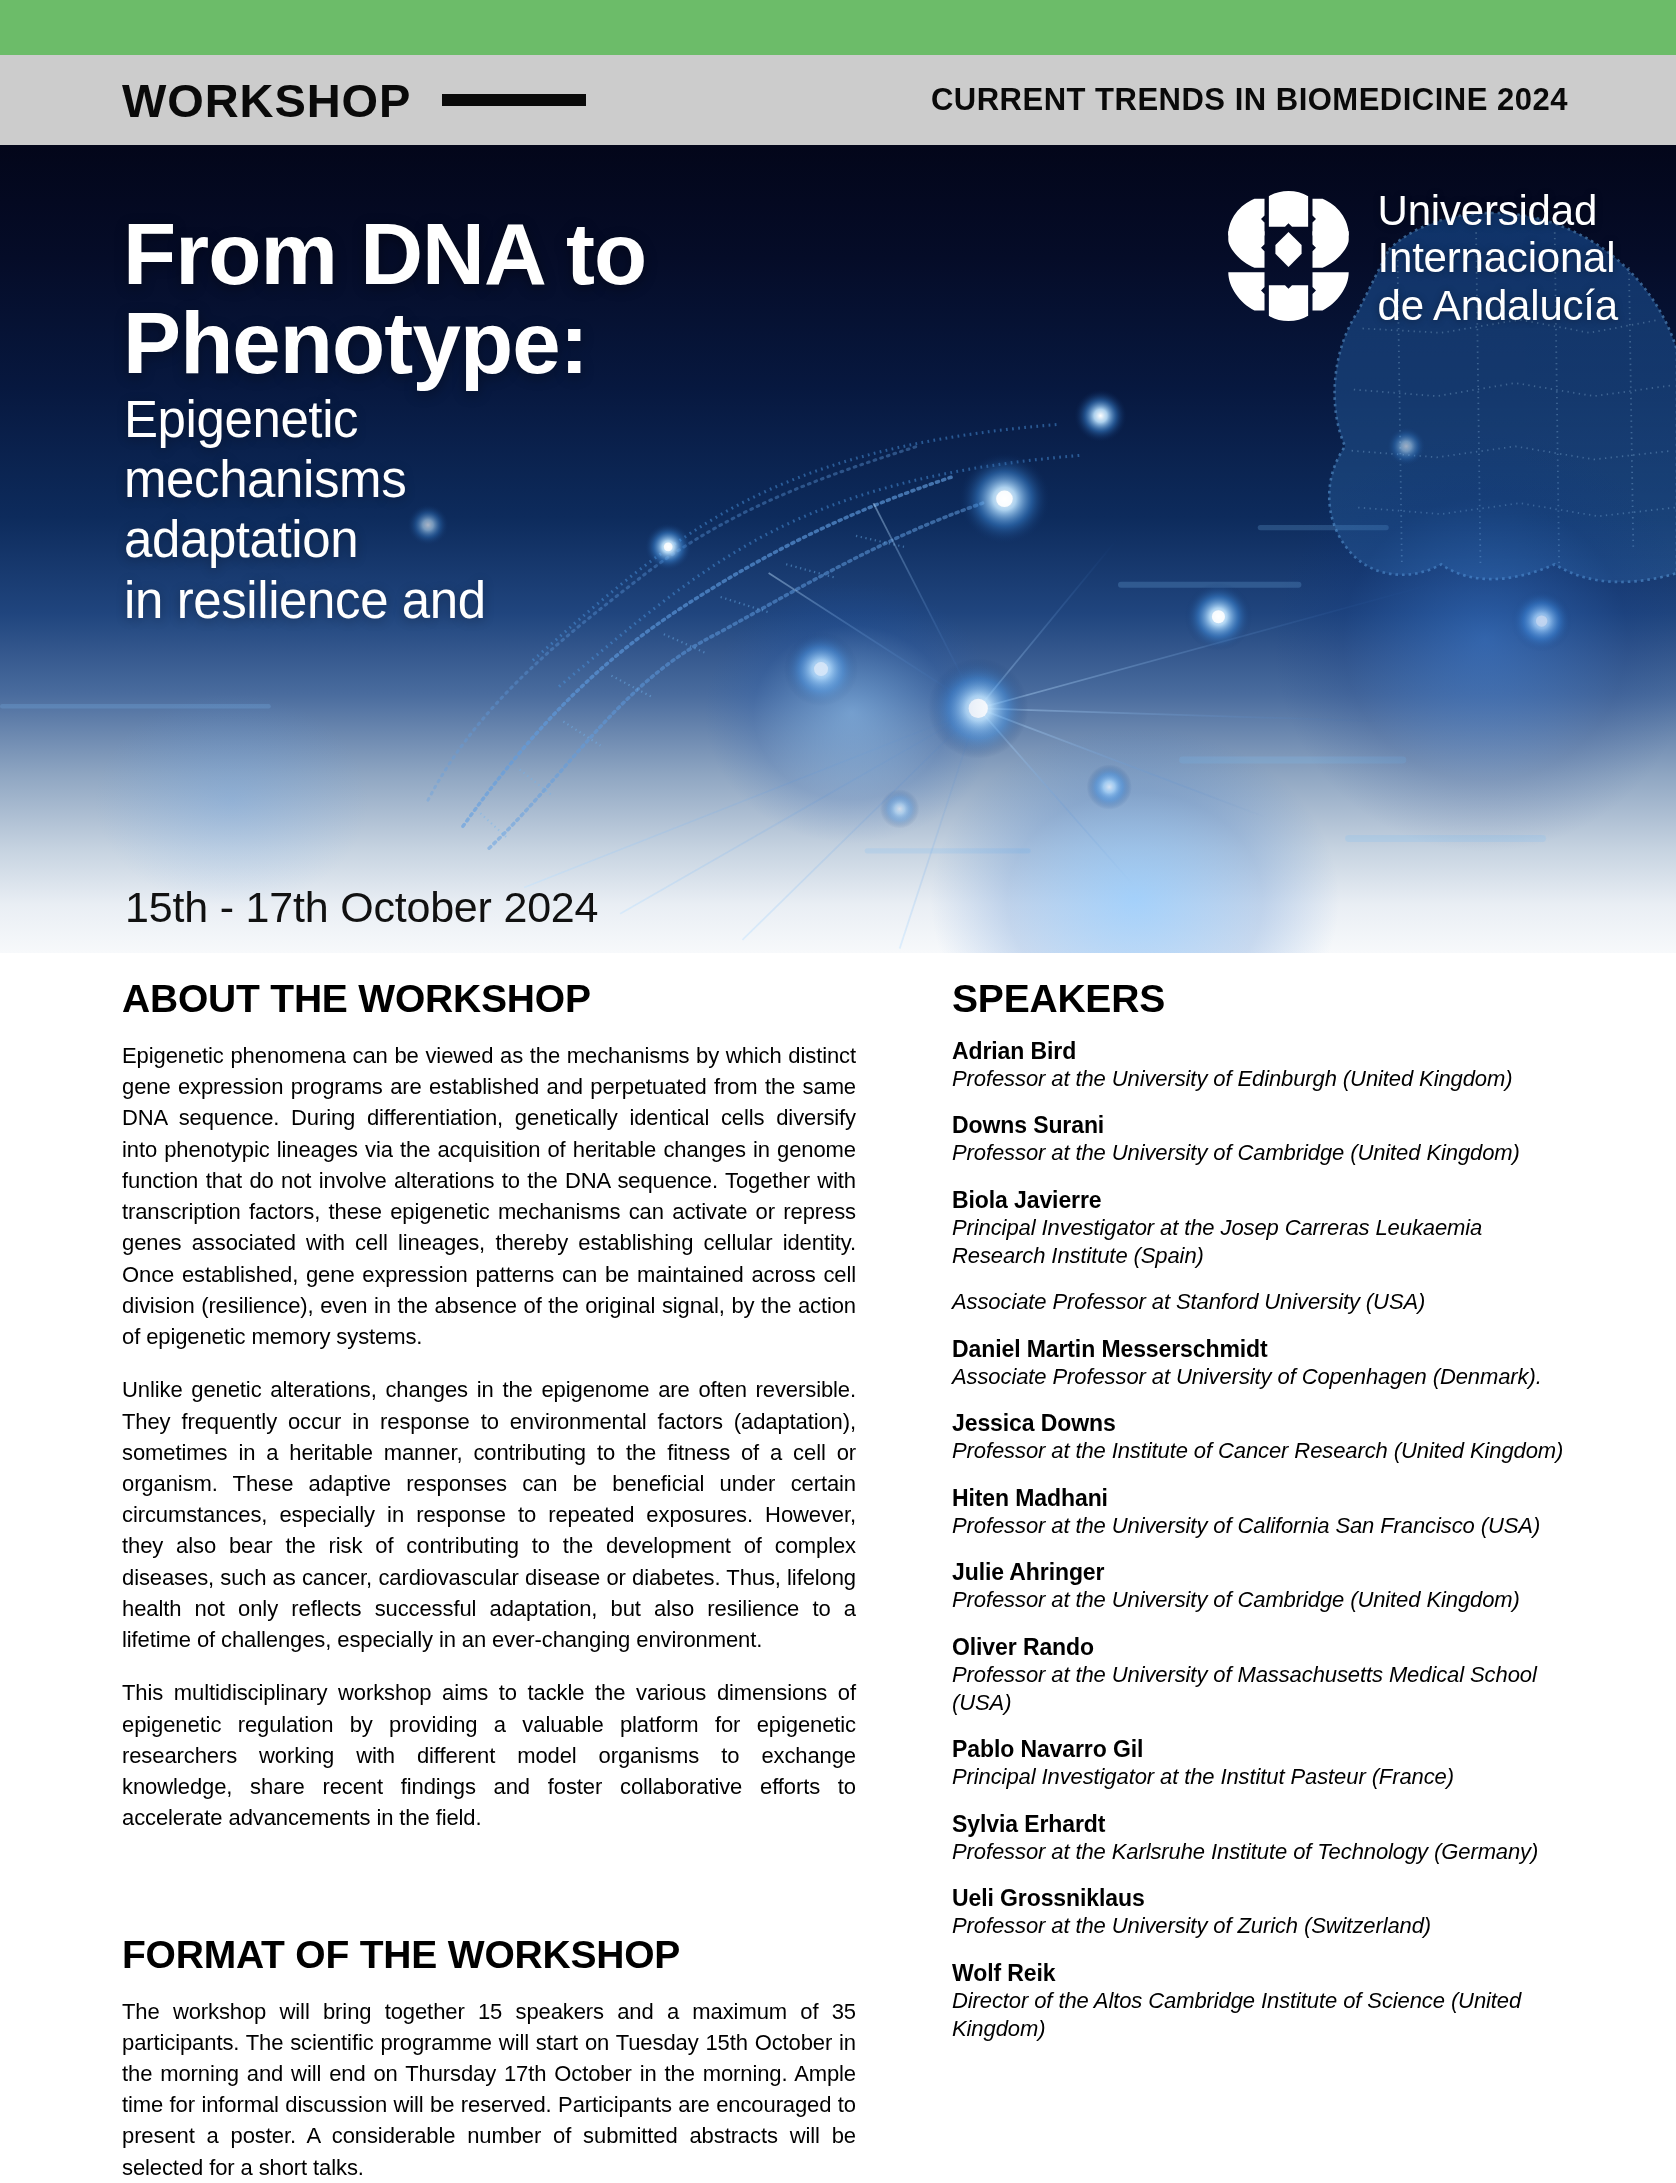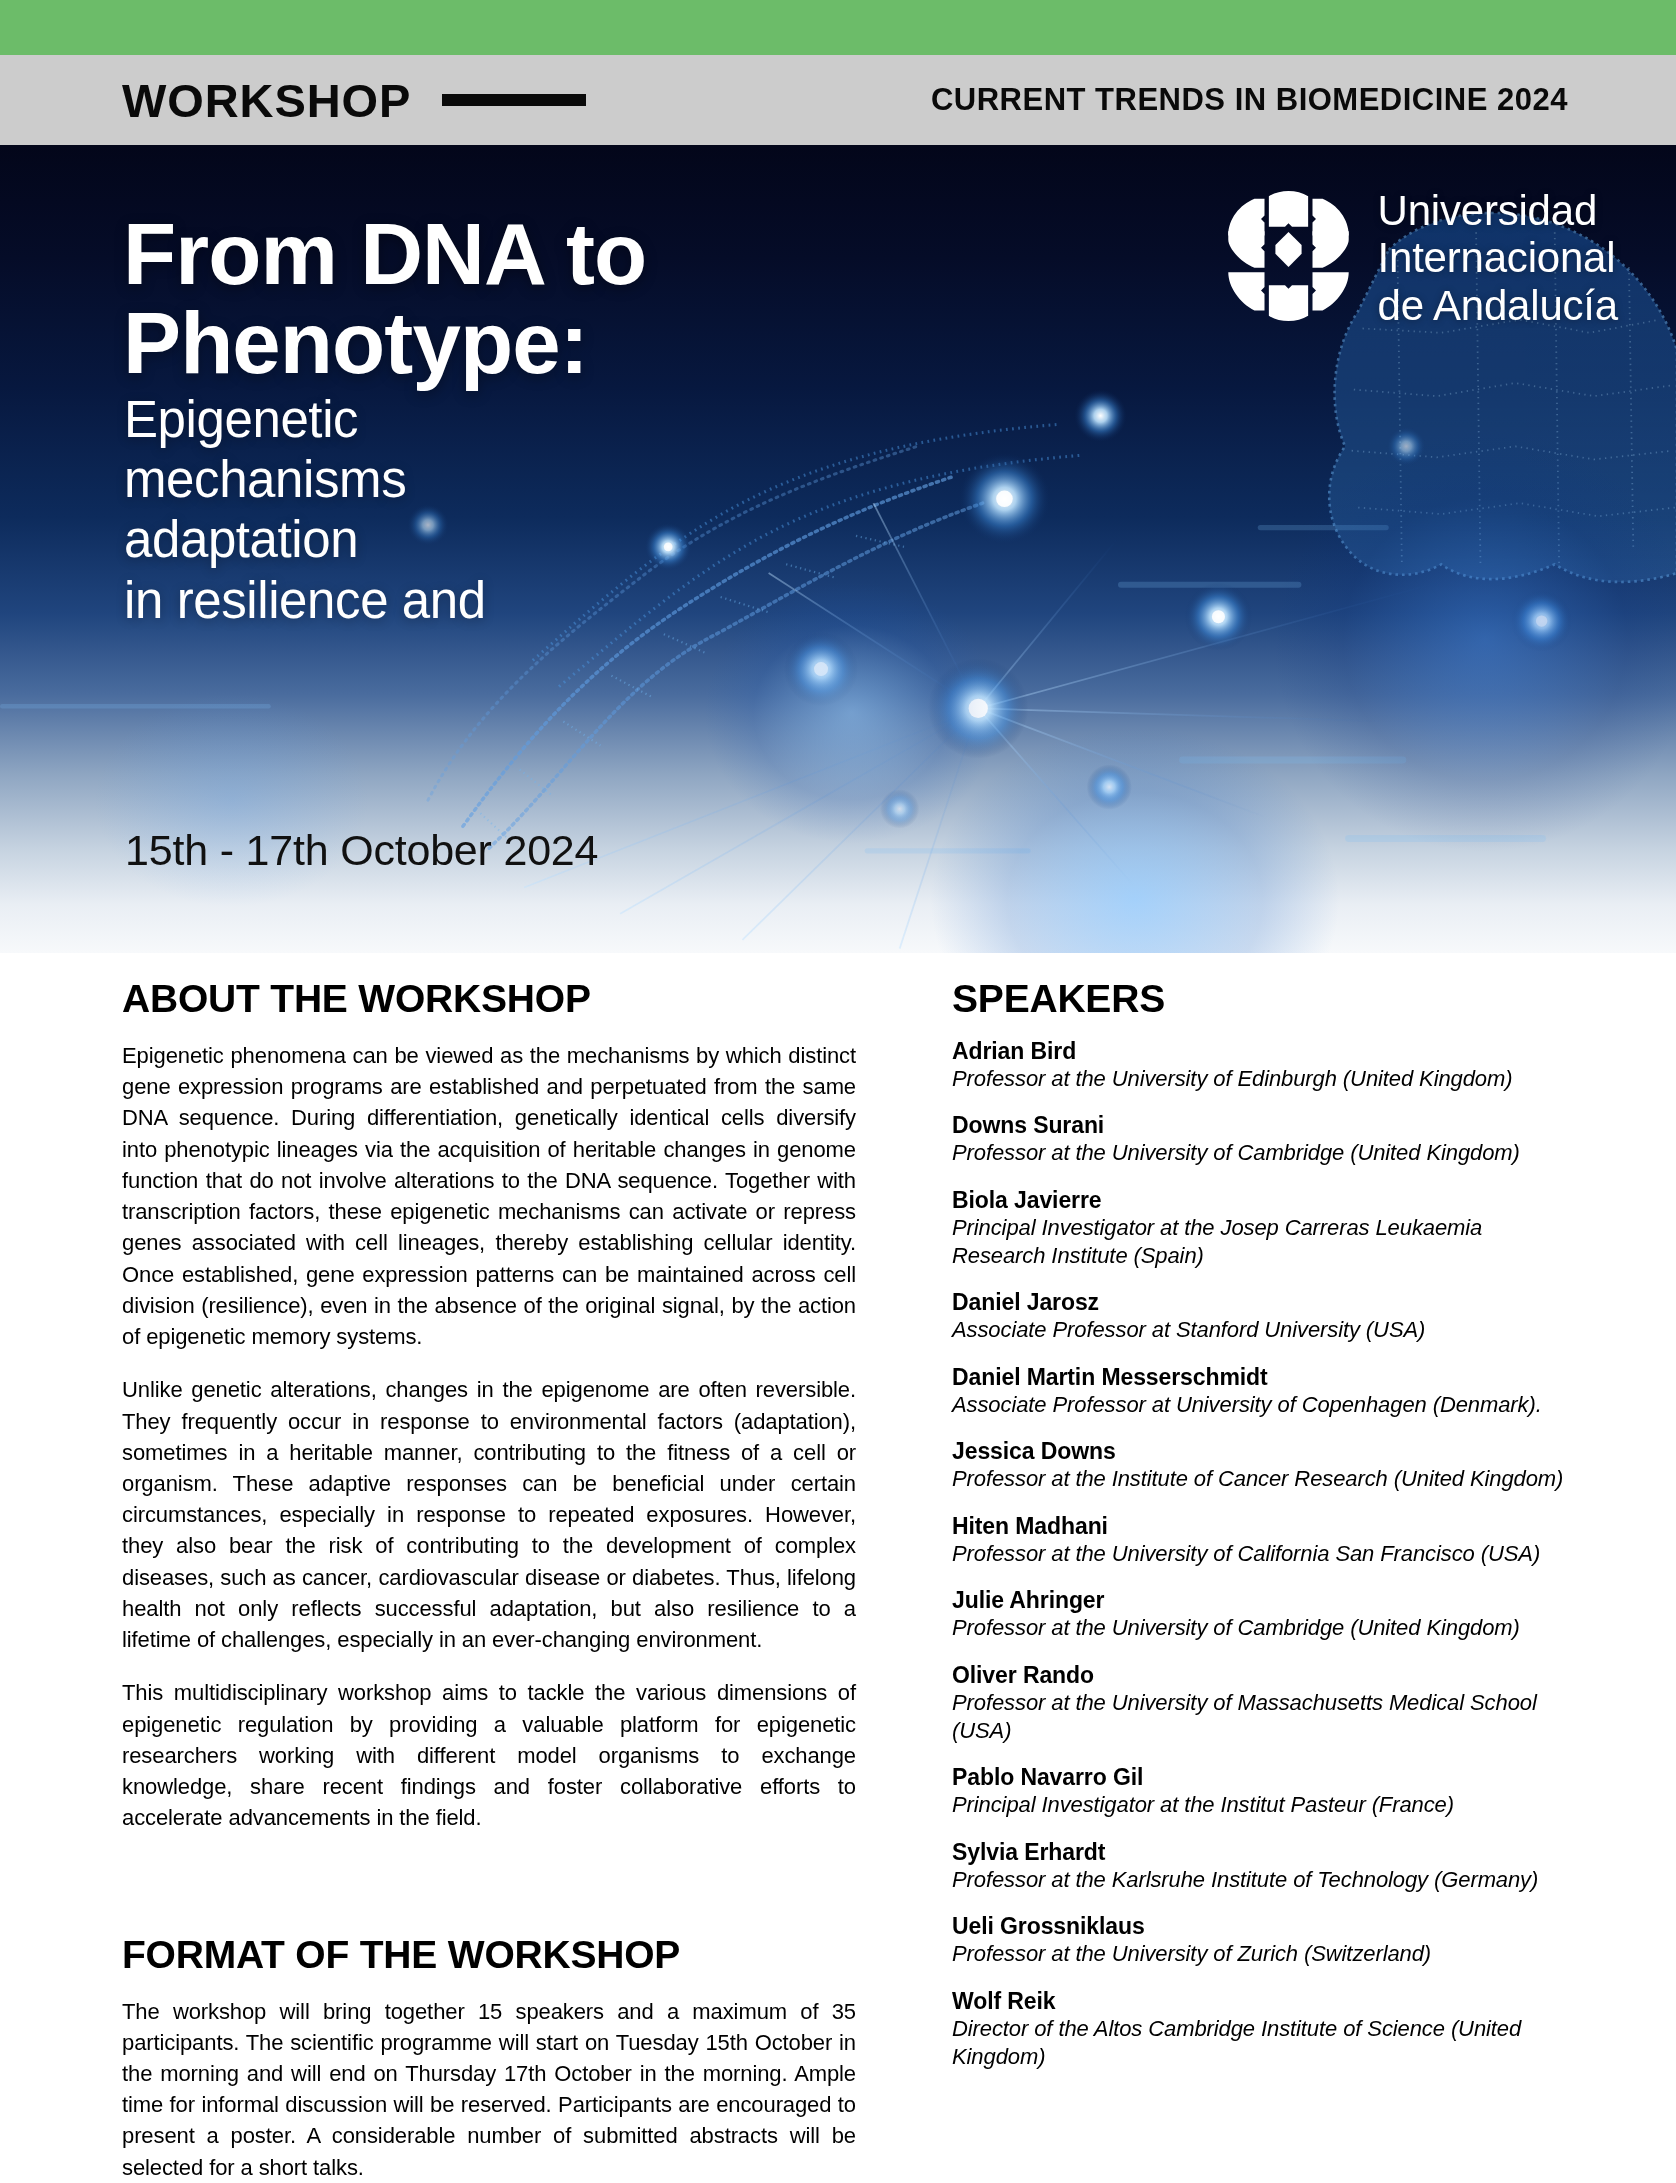--- a/index.html
+++ b/index.html
@@ -66,21 +66,21 @@
     position:absolute;left:123px;top:65px;width:830px;
     color:#fff;font-weight:bold;font-size:87px;line-height:1.02;
     letter-spacing:-0.9px;text-shadow:0 2.6px 13px rgba(0,0,0,.35);
   }
   .hero-sub{
     position:absolute;left:124px;top:245px;width:764px;
     color:#fff;font-weight:normal;font-size:51px;line-height:1.18;
     letter-spacing:-0.4px;text-shadow:0 1.7px 10.5px rgba(0,0,0,.30);
   }
   .hero-dates{
-    position:absolute;left:125px;top:681px;
+    position:absolute;left:125px;top:738px;
     color:#111;font-size:43px;font-weight:normal;letter-spacing:-0.2px;
   }
 
   
   .logo-block{position:absolute;right:59px;top:39px;display:flex;align-items:flex-start;gap:23.6px;}
   .logo-mark{width:131px;height:144px;flex:0 0 auto;}
   .logo-text{
     color:#fff;font-size:42px;line-height:1.13;font-weight:normal;letter-spacing:-0.2px;
     text-shadow:0 1.3px 7.9px rgba(0,0,0,.35);white-space:nowrap;padding-top:2.6px;
   }
@@ -306,21 +306,20 @@
       </div>
       <div class="sp-item">
         <div class="sp-name">Downs Surani</div>
         <div class="sp-aff">Professor at the University of Cambridge (United Kingdom)</div>
       </div>
       <div class="sp-item">
         <div class="sp-name">Biola Javierre</div>
         <div class="sp-aff">Principal Investigator at the Josep Carreras Leukaemia Research Institute (Spain)</div>
       </div>
       <div class="sp-item">
-        <div class="sp-name">Daniel Jarosz</div>
         <div class="sp-aff">Associate Professor at Stanford University (USA)</div>
       </div>
       <div class="sp-item">
         <div class="sp-name">Daniel Martin Messerschmidt</div>
         <div class="sp-aff">Associate Professor at University of Copenhagen (Denmark).</div>
       </div>
       <div class="sp-item">
         <div class="sp-name">Jessica Downs</div>
         <div class="sp-aff">Professor at the Institute of Cancer Research (United Kingdom)</div>
       </div>

